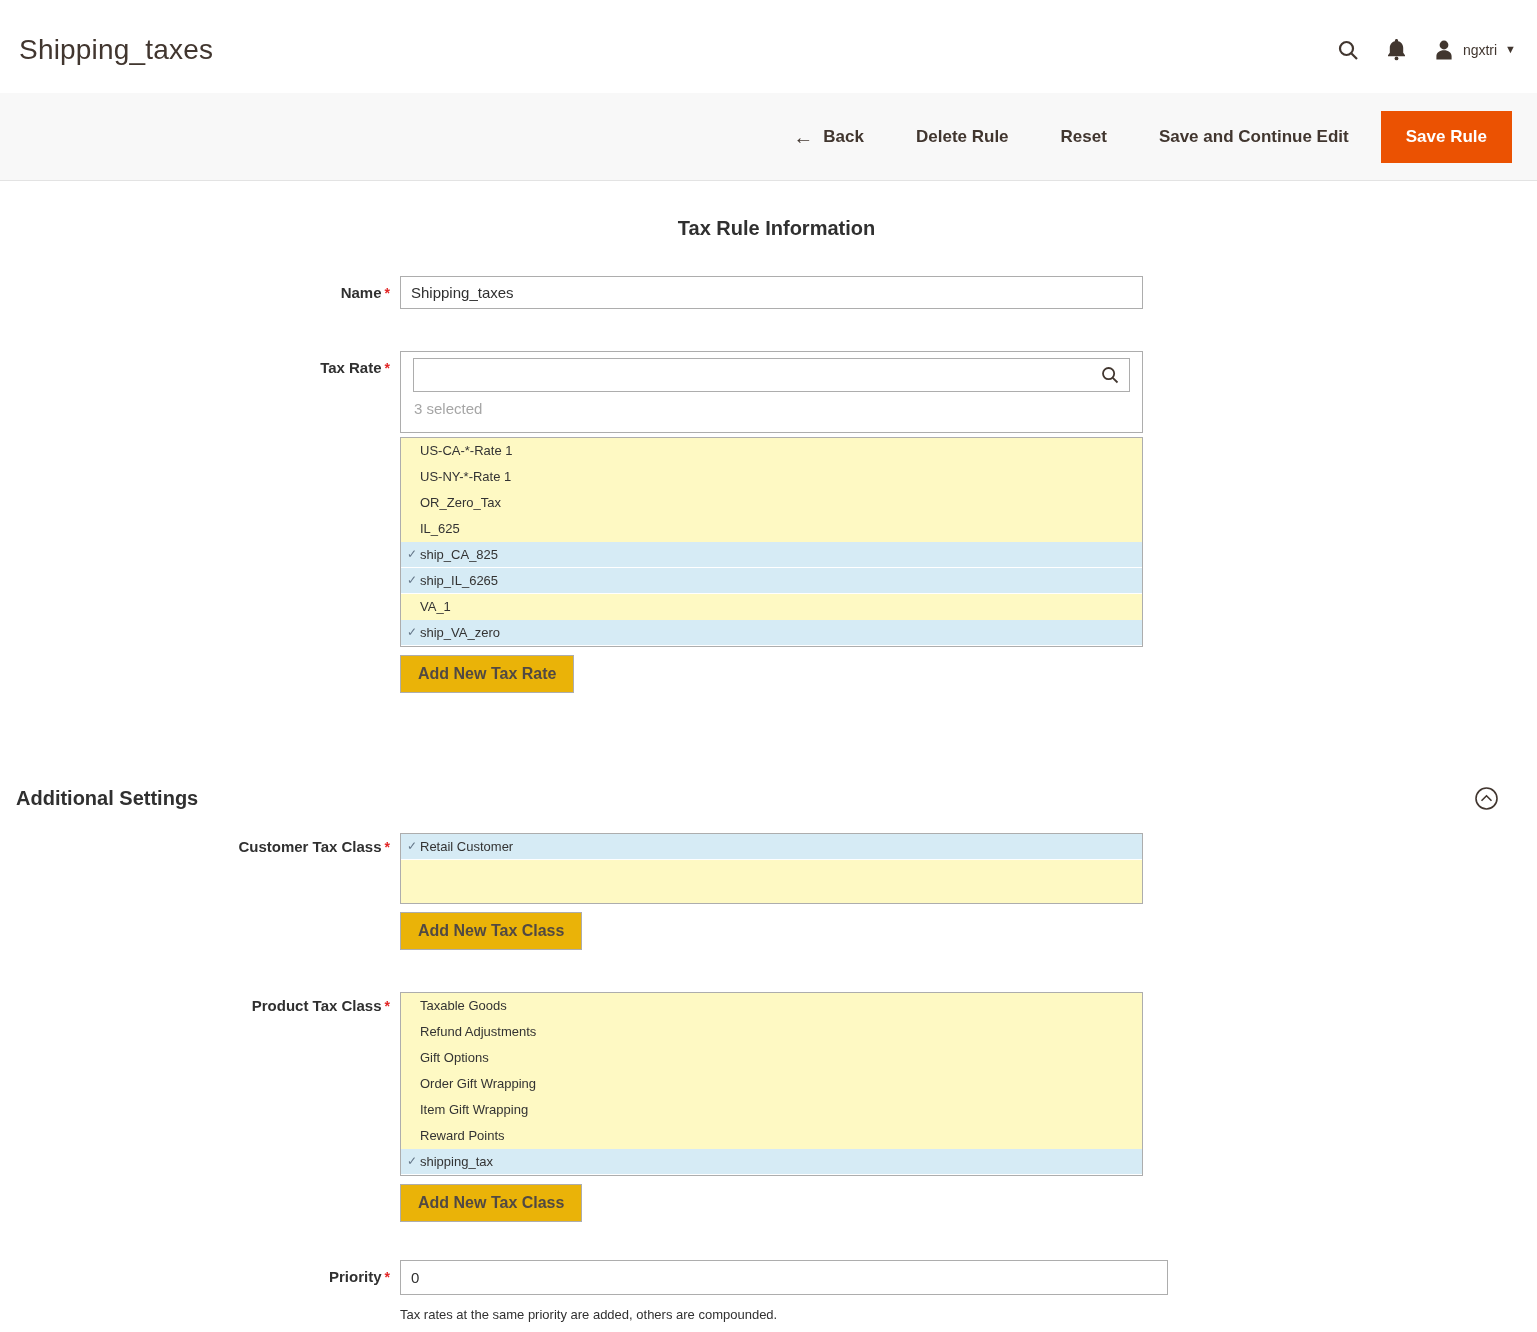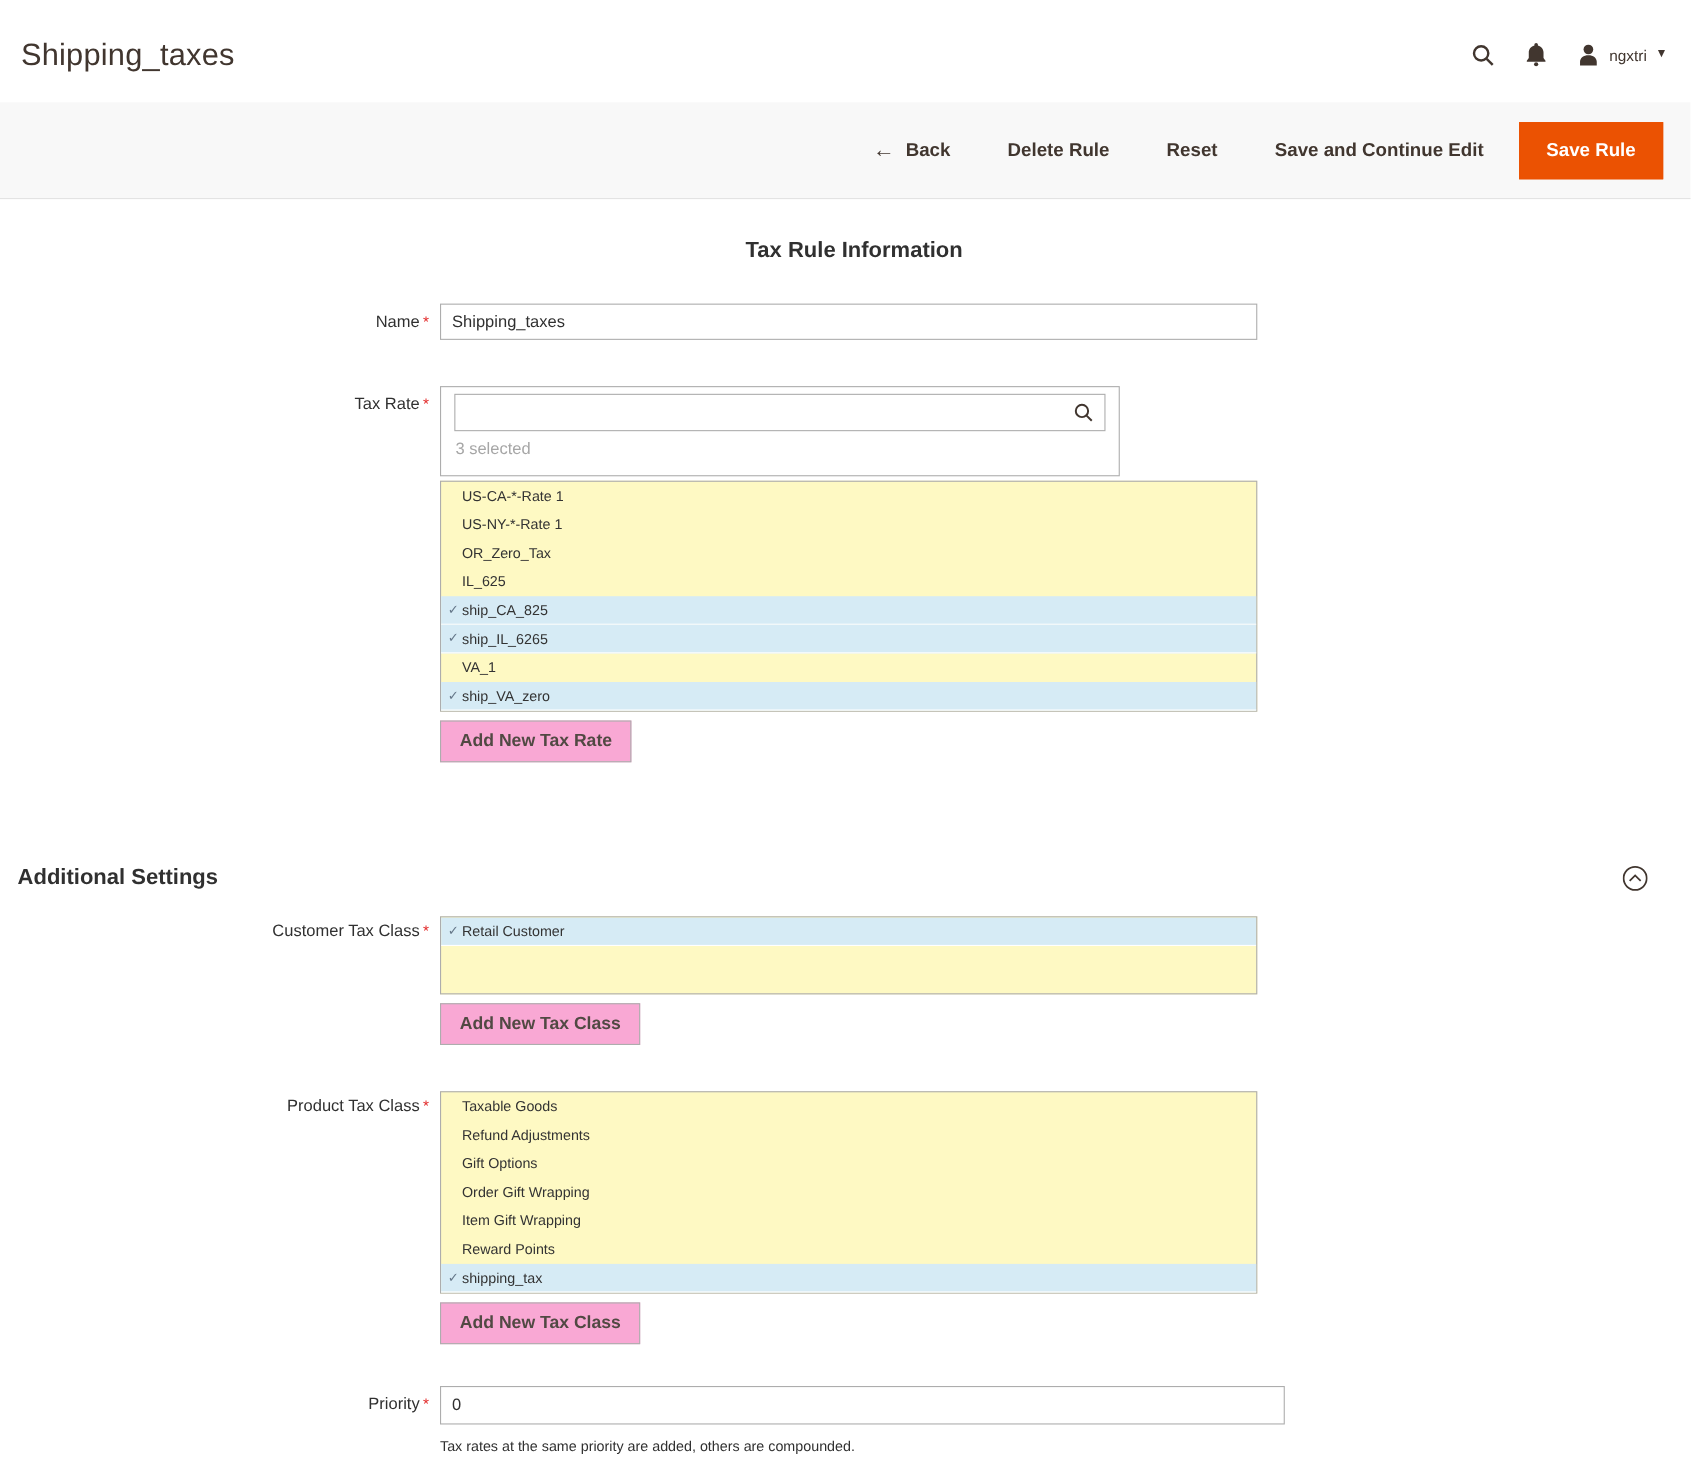--- a/index.html
+++ b/index.html
@@ -55,40 +55,40 @@
   .heading-row-2 {
     margin-top:94px; display:flex; align-items:center; justify-content:space-between;
     padding-right:39px;
     gap:25px;
   }
   .collapse-btn { background:none; border:none; cursor:pointer; display:flex; }
 
   .form-row { display:grid; grid-template-columns:384px 1fr; }
   .form-label {
     text-align:right; padding:8px 10px 0 0;
-    font-size:15px; font-weight:400; color:#303030;
+    font-size:15px; font-weight:700; color:#303030;
   }
   .req { color:#e22626; font-size:14px; margin-left:3px; }
 
   .row-name { margin-top:36px; }
   .row-taxrate { margin-top:42px; }
   .row-customer { margin-top:23px; }
   .row-product { margin-top:42px; }
   .row-priority { margin-top:38px; }
 
   .text-input {
     width:743px; height:33px; border:1px solid #adadad;
     font-family:inherit; font-size:15px; color:#303030; padding:0 10px;
     background:#fff;
   }
   .text-input.wide { width:768px; height:35px; }
 
   
   .filter-box {
-    width:618px; height:82px; border:1px solid #adadad; background:#fff;
+    width:743px; height:82px; border:1px solid #adadad; background:#fff;
   }
   .search-wrap { position:relative; margin:6px 12px 0 12px; }
   .search-input {
     width:100%; height:34px; border:1px solid #adadad;
     font-family:inherit; font-size:14px; padding:0 38px 0 10px; background:#fff;
   }
   .search-icon-inner { position:absolute; right:10px; top:7px; }
   .selected-count { margin:8px 0 0 13px; font-size:15px; color:#a6a6a6; }
 
   
@@ -104,21 +104,21 @@
   }
   .option.selected { background:#d6ebf5; border-bottom:1px solid #fff; }
   .option .check {
     display:none; position:absolute; left:6px; top:0;
     color:#66788a; font-size:12px;
   }
   .option.selected .check { display:block; }
 
   .gray-btn {
     margin-top:8px;
-    background:#f9a8d4; border:1px solid #adadad; color:#514943;
+    background:#eab308; border:1px solid #adadad; color:#514943;
     font-family:inherit; font-size:16px; font-weight:600;
     padding:9px 17px; cursor:pointer;
   }
 
   .note { margin-top:12px; font-size:13px; color:#303030; width:768px; }
 
   svg { display:block; }
 </style>
 </head>
 <body>

